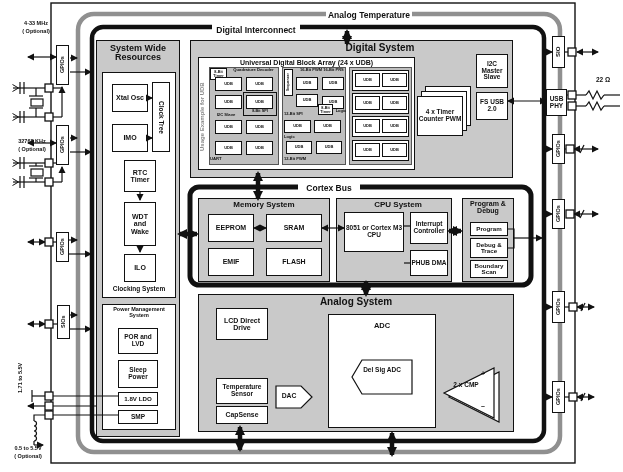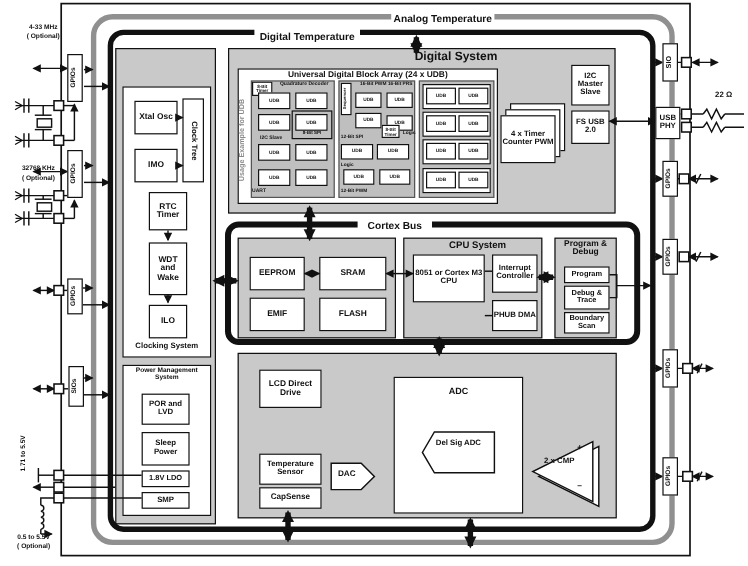--- a/index.html
+++ b/index.html
@@ -19,20 +19,21 @@
   svg.ov{position:absolute;left:0;top:0;z-index:5;pointer-events:none;}
   .gray{background:#c9c9c9;}
   .grp{background:#bfbfbf;border:1px solid #555;}
 </style>
 </head>
 <body>
 
 <div id="stage">
 
   <div class="p gray" style="left:96px;top:40px;width:84px;height:397px"></div>
+  <div class="t" style="left:98px;top:44px;width:80px;height:24px;font-size:9px">System Wide Resources</div>
   <div class="p" style="left:102px;top:72px;width:74px;height:226px;background:#fff"></div>
   <div class="b" style="left:112px;top:84px;width:36px;height:28px;font-size:7px">Xtal Osc</div>
   <div class="b vd" style="left:152px;top:82px;width:18px;height:70px;font-size:6.5px">Clock Tree</div>
   <div class="b" style="left:112px;top:124px;width:36px;height:28px;font-size:7px">IMO</div>
   <div class="b" style="left:124px;top:160px;width:32px;height:32px;font-size:7px">RTC Timer</div>
   <div class="b" style="left:124px;top:202px;width:32px;height:44px;font-size:7px">WDT and Wake</div>
   <div class="b" style="left:124px;top:254px;width:32px;height:28px;font-size:7px">ILO</div>
   <div class="t" style="left:102px;top:286px;width:74px;height:10px;font-size:6.5px">Clocking System</div>
   <div class="p" style="left:102px;top:304px;width:74px;height:126px;background:#fff"></div>
   <div class="t" style="left:104px;top:307px;width:70px;height:14px;font-size:5.5px">Power Management System</div>
@@ -95,51 +96,53 @@
   <div class="b" style="left:355px;top:143px;width:25px;height:14px;font-size:4px">UDB</div>
   <div class="b" style="left:382px;top:143px;width:25px;height:14px;font-size:4px">UDB</div>
 
   <div class="b" style="left:476px;top:54px;width:32px;height:34px;font-size:6.5px">I2C Master Slave</div>
   <div class="b" style="left:425px;top:86px;width:46px;height:40px"></div>
   <div class="b" style="left:421px;top:91px;width:46px;height:40px"></div>
   <div class="b" style="left:417px;top:96px;width:46px;height:40px;font-size:6.5px">4 x Timer Counter PWM</div>
   <div class="b" style="left:476px;top:92px;width:32px;height:28px;font-size:6.5px">FS USB 2.0</div>
 
   <div class="p gray" style="left:198px;top:198px;width:132px;height:84px"></div>
+  <div class="t" style="left:198px;top:201px;width:132px;height:10px;font-size:8px">Memory System</div>
   <div class="b" style="left:208px;top:214px;width:46px;height:28px;font-size:7px">EEPROM</div>
   <div class="b" style="left:266px;top:214px;width:56px;height:28px;font-size:7px">SRAM</div>
   <div class="b" style="left:208px;top:248px;width:46px;height:28px;font-size:7px">EMIF</div>
   <div class="b" style="left:266px;top:248px;width:56px;height:28px;font-size:7px">FLASH</div>
 
   <div class="p gray" style="left:336px;top:198px;width:116px;height:84px"></div>
   <div class="t" style="left:336px;top:201px;width:124px;height:10px;font-size:8px">CPU System</div>
   <div class="b" style="left:344px;top:212px;width:60px;height:40px;font-size:6.5px">8051 or Cortex M3 CPU</div>
   <div class="b" style="left:410px;top:212px;width:38px;height:32px;font-size:6.5px">Interrupt Controller</div>
   <div class="b" style="left:410px;top:250px;width:38px;height:26px;font-size:6.5px">PHUB DMA</div>
 
   <div class="p gray" style="left:462px;top:198px;width:52px;height:84px"></div>
   <div class="t" style="left:463px;top:200px;width:50px;height:18px;font-size:7px">Program &amp; Debug</div>
   <div class="b" style="left:470px;top:222px;width:38px;height:14px;font-size:6.2px">Program</div>
   <div class="b" style="left:470px;top:238px;width:38px;height:20px;font-size:6.2px">Debug &amp; Trace</div>
   <div class="b" style="left:470px;top:260px;width:38px;height:18px;font-size:6.2px">Boundary Scan</div>
 
   <div class="p gray" style="left:198px;top:294px;width:316px;height:138px"></div>
+  <div class="t" style="left:198px;top:297px;width:316px;height:12px;font-size:10px">Analog System</div>
   <div class="b" style="left:216px;top:308px;width:52px;height:32px;font-size:7px">LCD Direct Drive</div>
   <div class="p" style="left:328px;top:314px;width:108px;height:114px;background:#fff"></div>
   <div class="t" style="left:328px;top:322px;width:108px;height:10px;font-size:7.5px">ADC</div>
   <div class="b" style="left:216px;top:378px;width:52px;height:26px;font-size:6.5px">Temperature Sensor</div>
   <div class="b" style="left:216px;top:406px;width:52px;height:18px;font-size:6.8px">CapSense</div>
   <div class="t z10" style="left:360px;top:367px;width:44px;height:20px;font-size:6.5px">Del Sig ADC</div>
   <div class="t z10" style="left:276px;top:392px;width:26px;height:10px;font-size:6.8px">DAC</div>
   <div class="t z10" style="left:450px;top:382px;width:32px;height:20px;font-size:6.5px">2 x CMP</div>
   <div class="t z10" style="left:478px;top:370px;width:10px;height:9px;font-size:7px">+</div>
   <div class="t z10" style="left:478px;top:402px;width:10px;height:9px;font-size:7px">–</div>
 
   <div class="chip" style="left:326px;top:8px;width:86px;height:13px;font-size:8.5px">Analog Temperature</div>
-  <div class="chip" style="left:212px;top:23px;width:88px;height:13px;font-size:8.5px">Digital Temperature</div>
+  <div class="chip" style="left:212px;top:23px;width:88px;height:13px;font-size:8.5px">Digital Interconnect</div>
   <div class="chip" style="left:298px;top:181px;width:62px;height:13px;font-size:8.5px">Cortex Bus</div>
 
   <div class="b v z10" style="left:56px;top:45px;width:13px;height:40px;font-size:5.5px">GPIOs</div>
   <div class="b v z10" style="left:56px;top:125px;width:13px;height:40px;font-size:5.5px">GPIOs</div>
   <div class="b v z10" style="left:56px;top:232px;width:13px;height:30px;font-size:5.5px">GPIOs</div>
   <div class="b v z10" style="left:57px;top:305px;width:13px;height:34px;font-size:5.5px">SIOs</div>
 
   <div class="b v z10" style="left:552px;top:36px;width:13px;height:32px;font-size:6px">SIO</div>
   <div class="b z10" style="left:546px;top:89px;width:21px;height:27px;font-size:6.5px">USB PHY</div>
   <div class="b v z10" style="left:552px;top:134px;width:13px;height:30px;font-size:5.5px">GPIOs</div>

